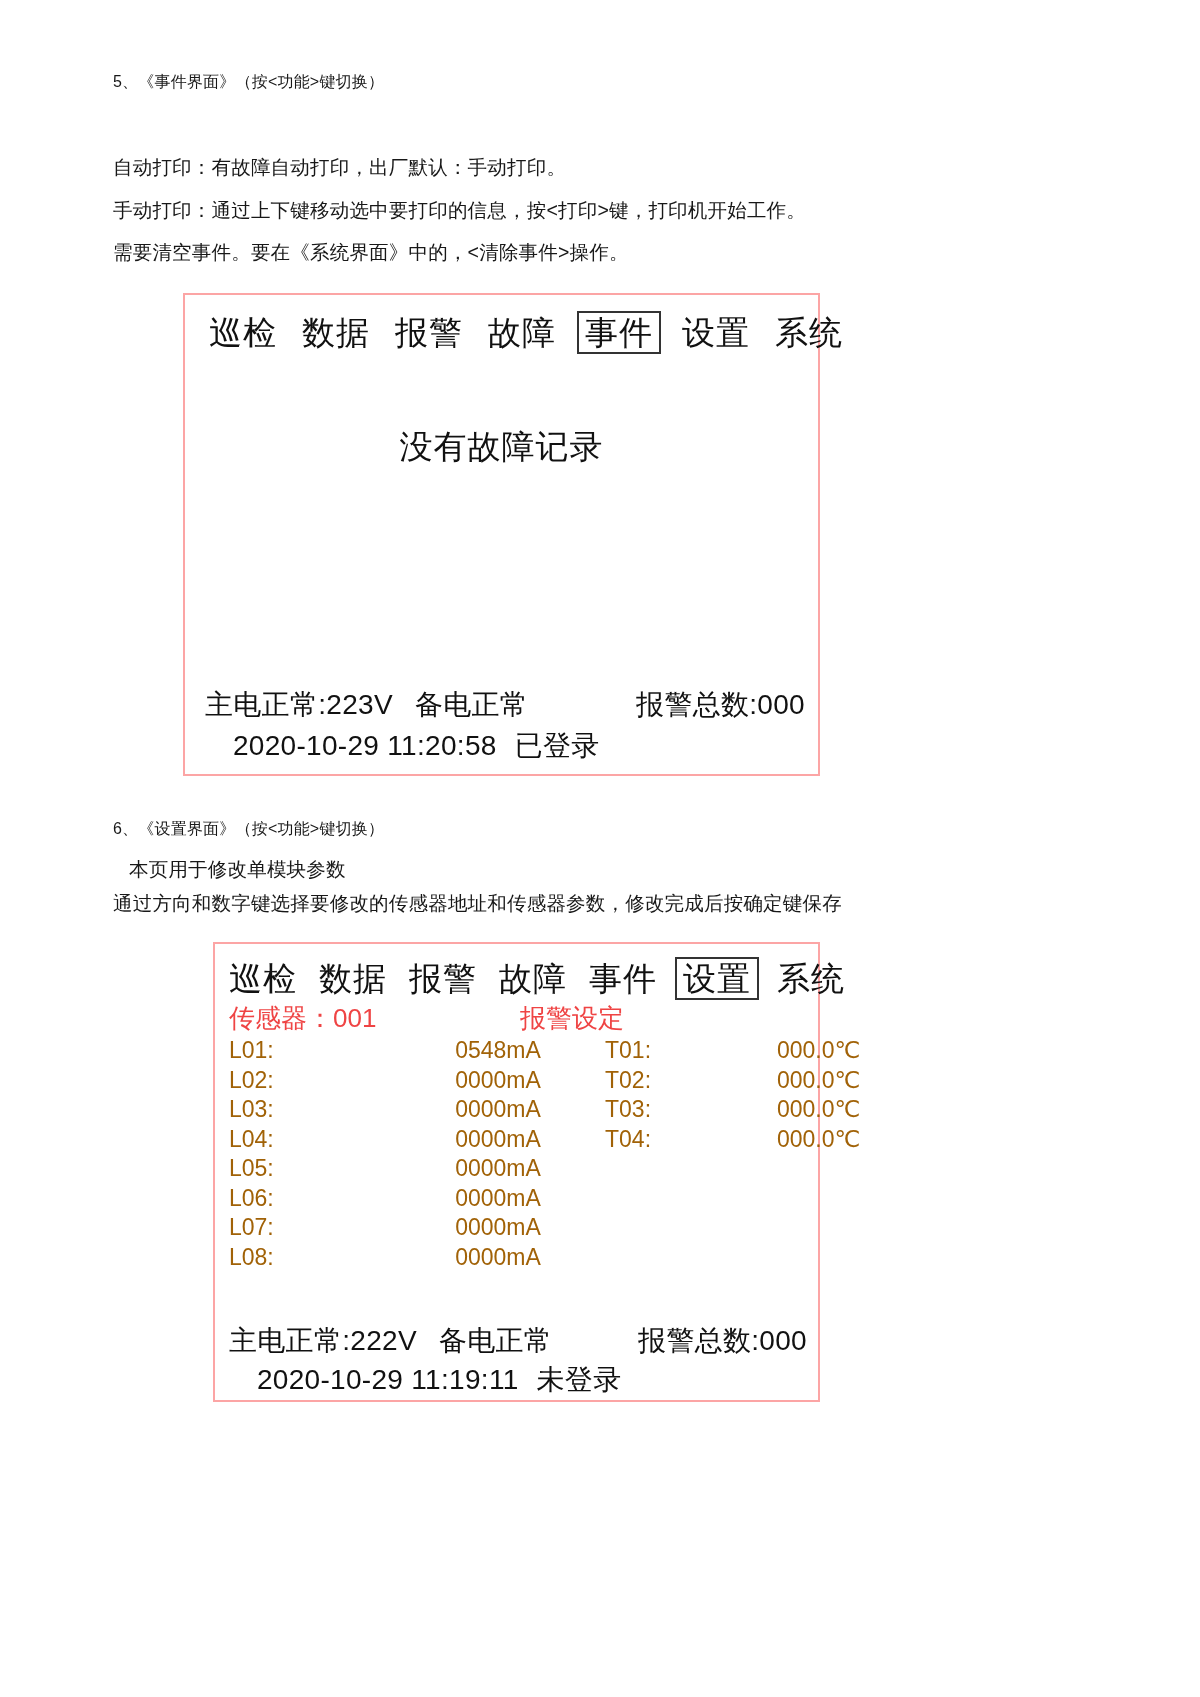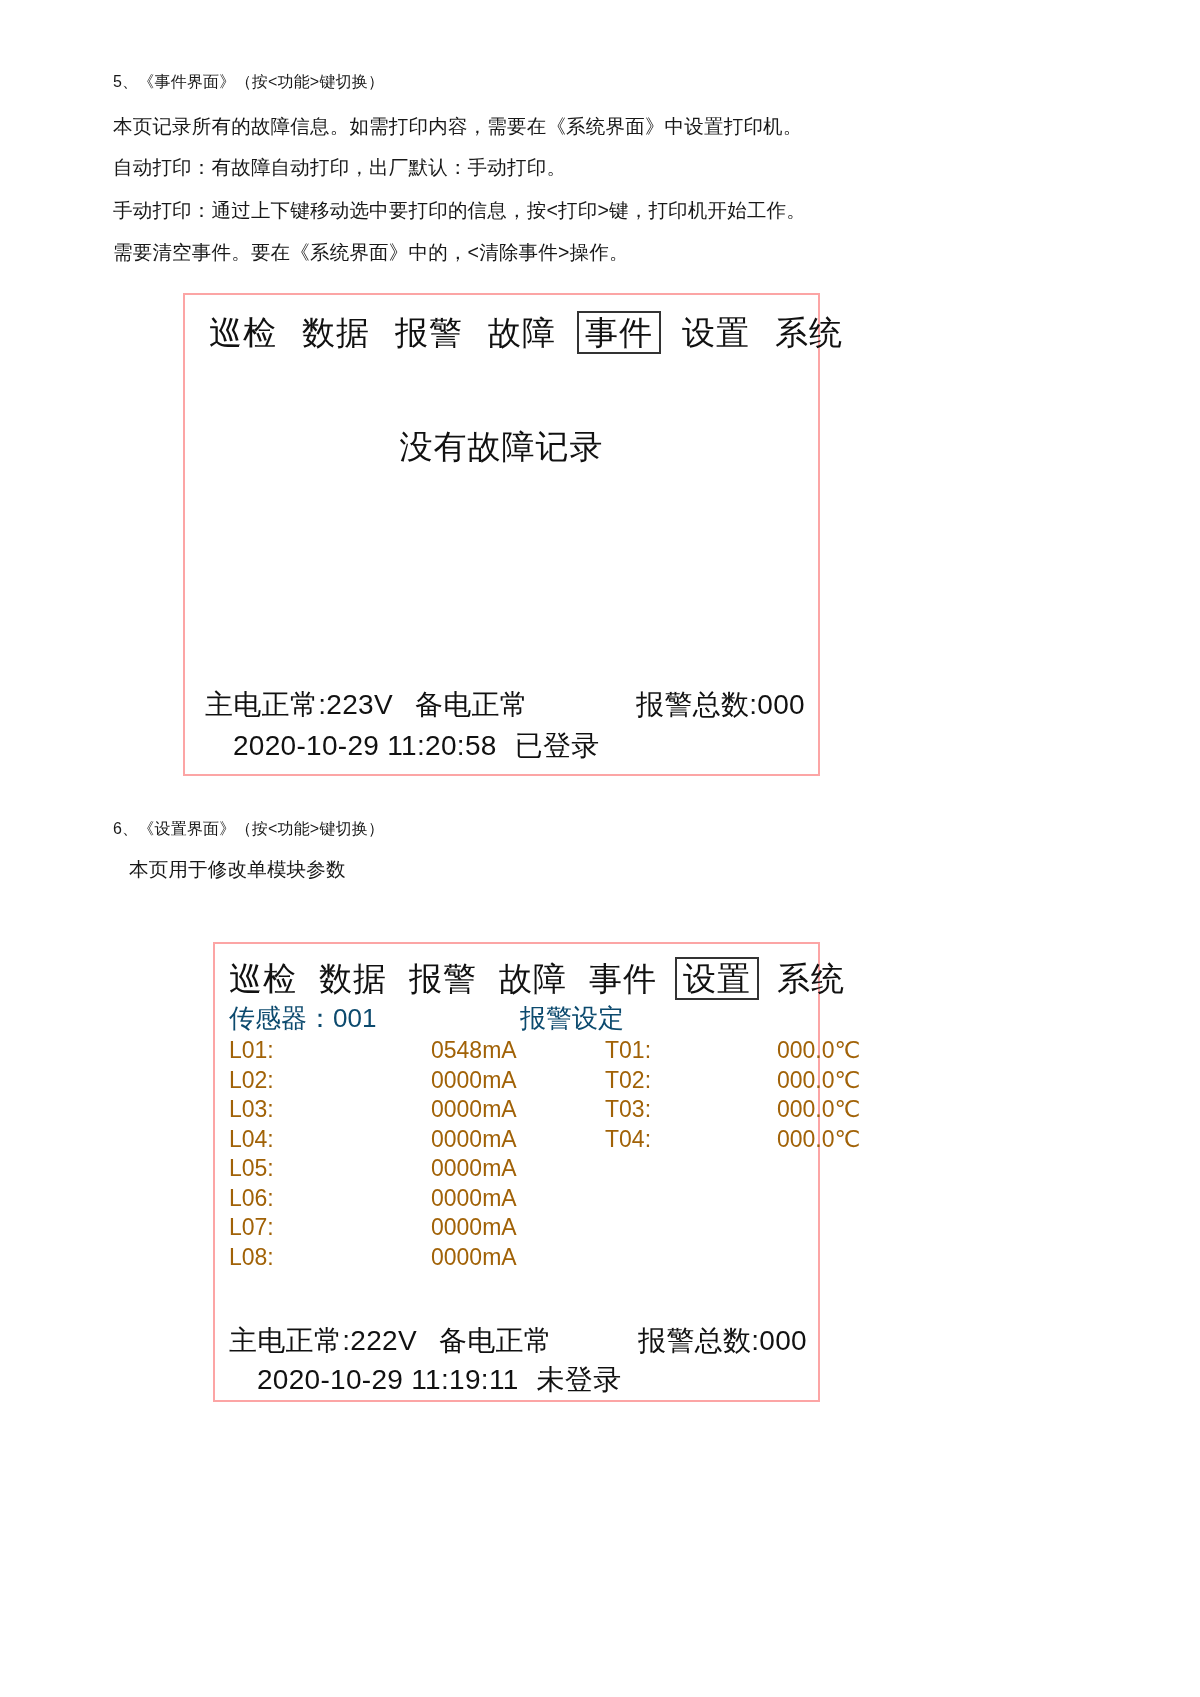--- a/index.html
+++ b/index.html
@@ -91,51 +91,48 @@
   .status-row {
     display: flex;
     align-items: baseline;
   }
 
   
   .sensor-head {
     position: absolute;
     font-size: 26px;
     white-space: nowrap;
-    color: #0c4a6e;
+    color: #ef4444;
   }
   .rows {
     position: absolute;
     left: 14px;
     right: 10px;
   }
   .data-row {
     display: flex;
     font-size: 23px;
     line-height: 29.5px;
     color: #a16207;
     white-space: nowrap;
     gap: 24px;
   }
   .col-lkey   { width: 178px; flex: none; }
-  .col-lval   { width: 134px; flex: none; text-align: left; }
+  .col-lval   { width: 134px; flex: none; text-align: center; }
   .col-tkey   { width: 148px; flex: none; padding-left: 16px; }
   .col-tval   { width: 160px; flex: none; }
 </style>
 </head>
 <body>
 
 <div class="page">
 
   <div class="doc-block" style="top:74px;">
     <div class="doc-line heading-line">5、《事件界面》（按&lt;功能&gt;键切换）</div>
   </div>
-  <div class="doc-block" style="top:117px;">
-    <div class="doc-line">本页记录所有的故障信息。如需打印内容，需要在《系统界面》中设置打印机。</div>
-  </div>
   <div class="doc-block" style="top:201px;">
     <div class="doc-line">手动打印：通过上下键移动选中要打印的信息，按&lt;打印&gt;键，打印机开始工作。</div>
   </div>
   <div class="doc-block" style="top:158px;">
     <div class="doc-line">自动打印：有故障自动打印，出厂默认：手动打印。</div>
   </div>
   <div class="doc-block" style="top:243px;">
     <div class="doc-line">需要清空事件。要在《系统界面》中的，&lt;清除事件&gt;操作。</div>
   </div>
 
@@ -180,20 +177,23 @@
 
     </div>
   </div>
 
   <div class="doc-block" style="top:821px;">
     <div class="doc-line heading-line">6、《设置界面》（按&lt;功能&gt;键切换）</div>
   </div>
   <div class="doc-block" style="top:860px;margin-left:16px;">
     <div class="doc-line">本页用于修改单模块参数</div>
   </div>
+  <div class="doc-block" style="top:894px;">
+    <div class="doc-line">通过方向和数字键选择要修改的传感器地址和传感器参数，修改完成后按确定键保存</div>
+  </div>
 
   <div class="lcd" style="left:213px; top:942px; width:607px; height:460px;">
     <div class="lcd-inner">
 
       <div class="tabbar" style="position:absolute; left:10px; top:13px;">
         <span class="tab">巡检</span>
         <span class="tab-gap" style="width:14px;"></span>
         <span class="tab">数据</span>
         <span class="tab-gap" style="width:14px;"></span>
         <span class="tab">报警</span>

